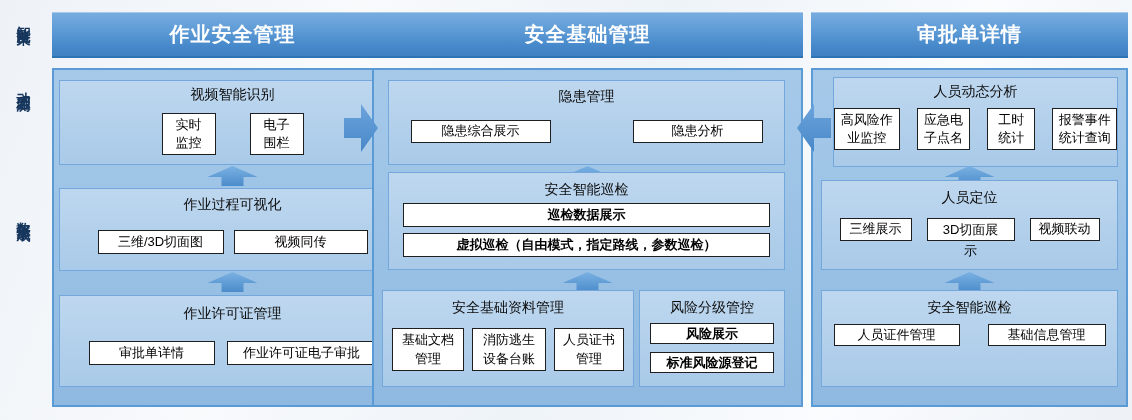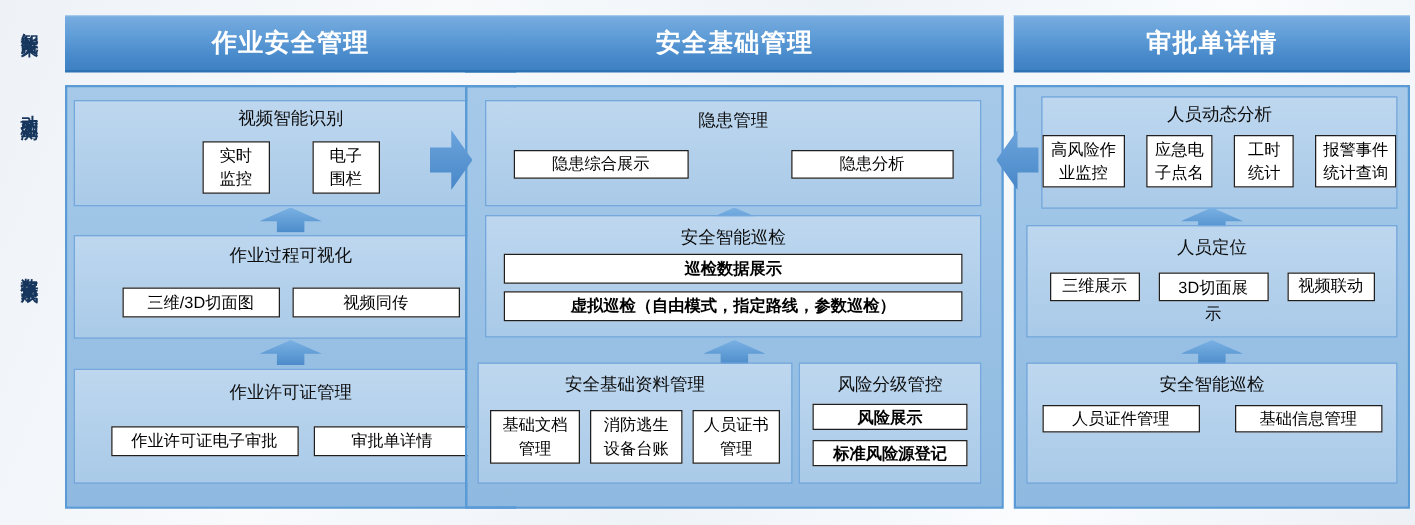--- a/index.html
+++ b/index.html
@@ -108,22 +108,22 @@
         <div class="sec-title" style="margin-top:7px">作业过程可视化</div>
         <div class="items-row" style="margin-top:16px; gap:10px">
           <div class="item" style="width:126px;height:24px">三维/3D切面图</div>
           <div class="item" style="width:134px;height:24px">视频同传</div>
         </div>
       </div>
       <div class="arrow-up a2"></div>
       <div class="sec c1s3">
         <div class="sec-title" style="margin-top:9px">作业许可证管理</div>
         <div class="items-row" style="margin-top:18px; gap:12px">
+          <div class="item" style="width:126px;height:24px">审批单详情</div>
           <div class="item" style="width:150px;height:24px">作业许可证电子审批</div>
-          <div class="item" style="width:126px;height:24px">审批单详情</div>
         </div>
       </div>
     </div>
   </div>
 
   <div class="col col2">
     <div class="col-header">
       <span>安全基础管理</span>
     </div>
     <div class="col-body">

